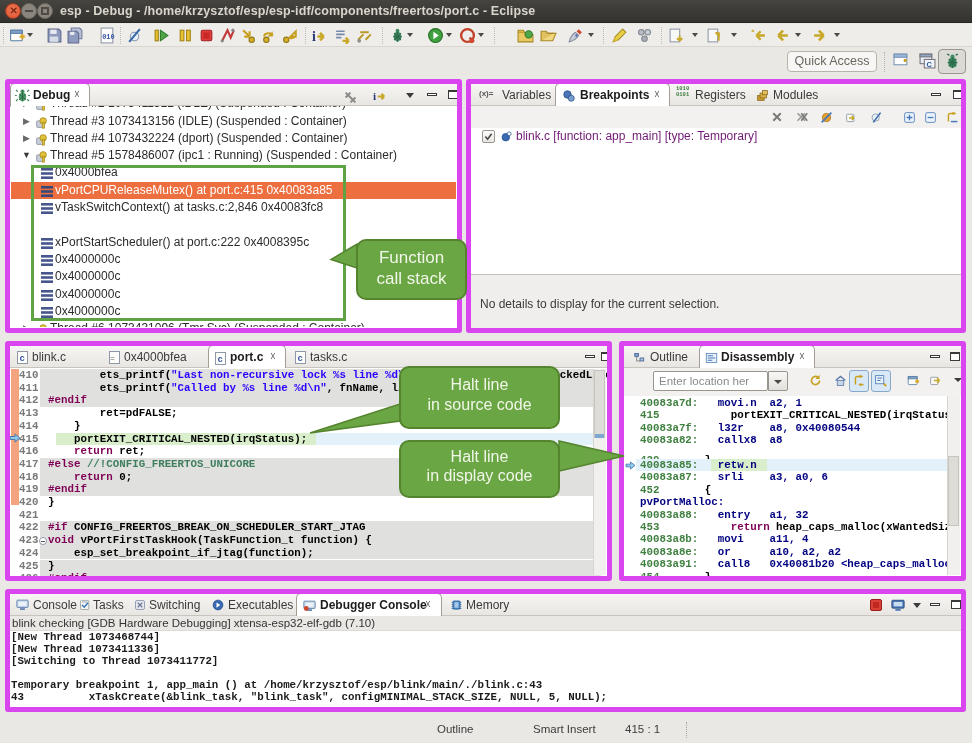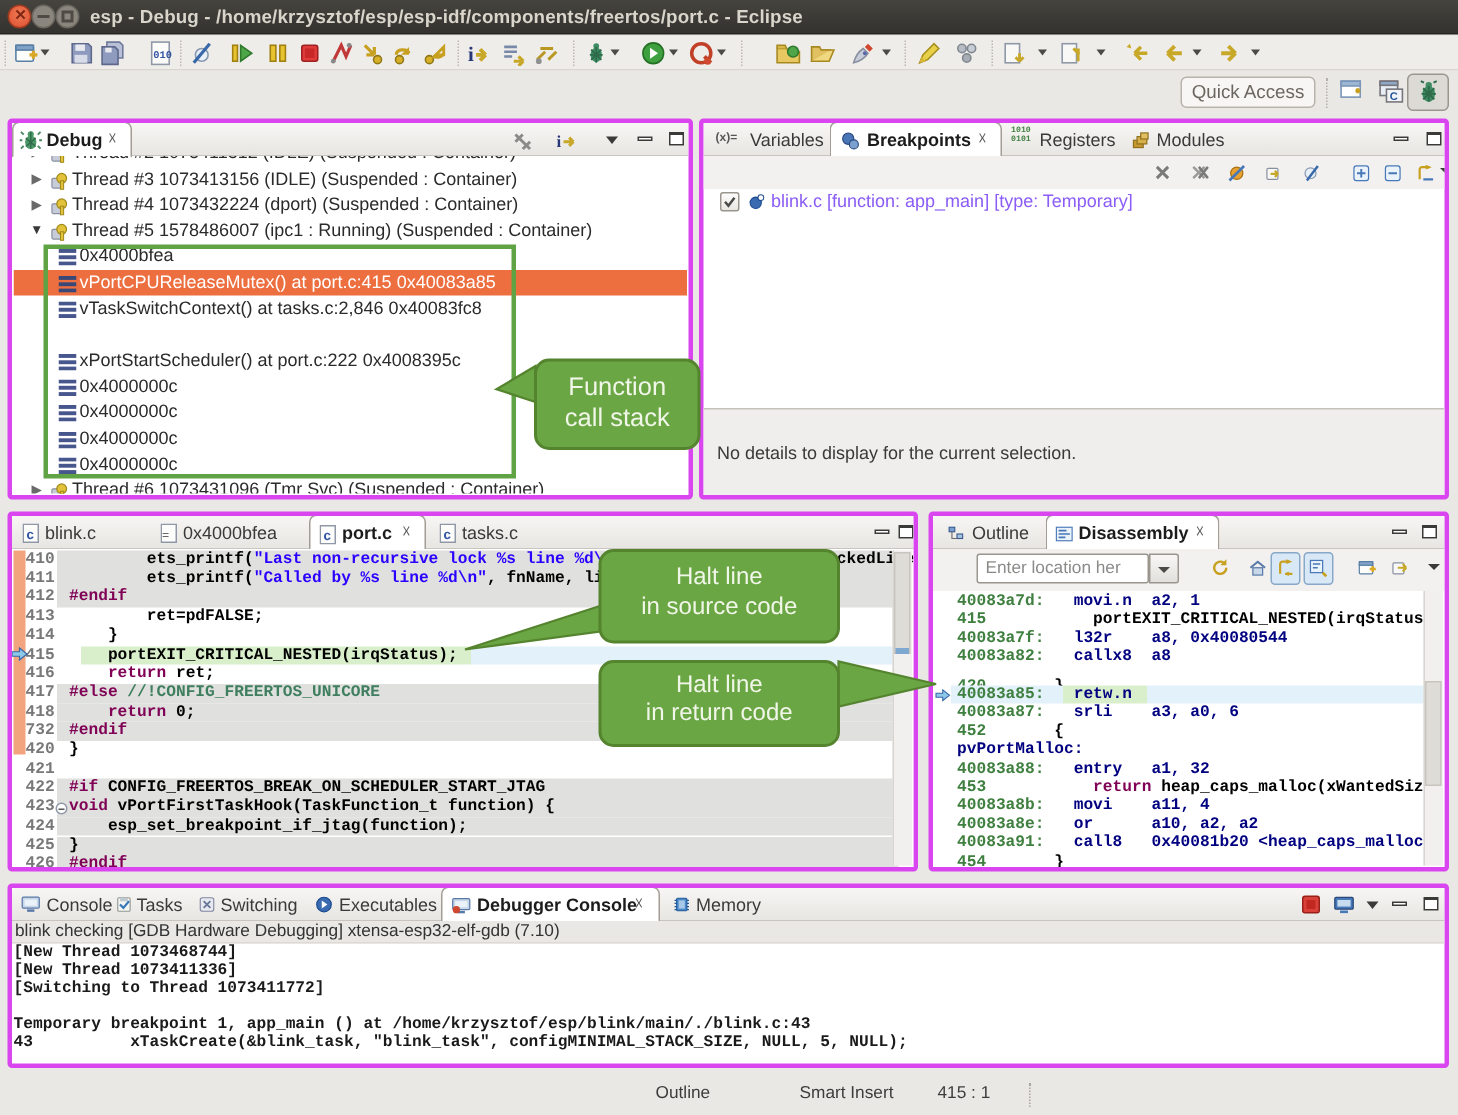--- a/index.html
+++ b/index.html
@@ -9,21 +9,21 @@
 .titlebar{left:0;top:0;width:972px;height:23px;background:linear-gradient(#45443F,#3A3935 60%,#33322E);border-bottom:1px solid #262521}
 .wbtn{position:absolute;top:3px;width:16px;height:16px;border-radius:50%}
 .titletext{position:absolute;left:60px;top:4px;font-size:12.5px;font-weight:bold;color:#D9D5CB;letter-spacing:0.1px}
 .toolbar{left:0;top:24px;width:972px;height:23px;background:#EFEDEA;border-bottom:1px solid #D9D6D0}
 .tsep{position:absolute;top:3px;width:1px;height:17px;border-left:1px dotted #BDB9B2}
 .ti{position:absolute;top:3px;width:17px;height:17px}
 .ti svg{width:17px;height:17px}
 .dda{position:absolute;top:9px;width:0;height:0;border-left:3.5px solid transparent;border-right:3.5px solid transparent;border-top:4px solid #4A4A46}
 .persp{left:0;top:47px;width:972px;height:32px;background:#EAE8E4}
 .qa{position:absolute;left:787px;top:4px;width:90px;height:21px;border:1px solid #B8B3AB;border-radius:4px;background:#F7F6F4;color:#6B665F;font-size:12.5px;text-align:center;line-height:19px}
-.panel{position:absolute;background:#fff;border:3px solid #d946ef;border-radius:3px}
+.panel{position:absolute;background:#fff;border:5px solid #d946ef;border-radius:3px}
 .tabbar{position:absolute;left:0;top:0;right:0;height:22px;background:linear-gradient(#F7F6F4,#E8E6E2);border-bottom:1px solid #C9C5BE;border-radius:2px 2px 0 0}
 .tab{position:absolute;top:0;height:22px;font-size:12px;color:#3A3A3A;white-space:nowrap}
 .tabsel{background:#FFF;border:1px solid #A39D95;border-bottom:1px solid #FFF;border-radius:5px 5px 0 0;top:-1px;height:24px;font-weight:bold;color:#1C1C1C;box-shadow:0 1px 0 #fff inset}
 .mono{font-family:"Liberation Mono",monospace;font-weight:bold;font-size:10.8px;line-height:12.7px;white-space:pre}
 .k{color:#7F0055}.s{color:#2A00FF}.cm{color:#3F7F5F}.adr{color:#3F7F3F}.nv{color:#000080}
 </style>
 </head>
 <body>
 
 <div class="abs titlebar">
@@ -401,21 +401,21 @@
         <path d="M4.5 8h7" stroke="#4878B8" stroke-width="1.6"></path>
       </svg>
     <svg style="position:absolute;left:475px;top:5px;width:13px;height:13px" viewBox="0 0 16 16">
         <path d="M3 13V5a2 2 0 012-2h6" fill="none" stroke="#C8A020" stroke-width="1.8"></path>
         <path d="M8 1l5 2-5 2z" fill="#C8A020"></path>
         <path d="M6 13h8" stroke="#4878B8" stroke-width="1.8"></path>
       </svg>
     <div style="position:absolute;left:491px;top:8px;width:0;height:0;border-left:4px solid transparent;border-right:4px solid transparent;border-top:4.5px solid #3A3A38"></div>
   </div>
 
-  <div style="position:absolute;left:0;top:44px;right:0;height:18px;font-size:12px;color:#8b5cf6">
+  <div style="position:absolute;left:0;top:44px;right:0;height:18px;font-size:12px;color:#701a75">
     <div style="position:absolute;left:11px;top:2px;width:13px;height:13px;border:1px solid #9A968E;border-radius:2px;background:linear-gradient(#FDFDFC,#E8E6E2)">
       <svg style="position:absolute;left:1px;top:1px;width:9px;height:9px" viewBox="0 0 10 10">
           <path d="M1.5 5l2.5 3 4.5-6" stroke="#4A4A48" stroke-width="1.8" fill="none"></path>
         </svg>
     </div>
     <svg style="position:absolute;left:30px;top:3px;width:11px;height:11px" viewBox="0 0 16 16">
         <circle cx="7" cy="9" r="5.5" fill="#3A6AB0" stroke="#1A4A90"></circle>
         <circle cx="12" cy="4" r="2.8" fill="#fff" stroke="#1A4A90"></circle>
       </svg>
     <span style="position:absolute;left:45px;top:1px">blink.c [function: app_main] [type: Temporary]</span>
@@ -463,21 +463,21 @@
     <div style="position:absolute;left:1px;top:1px;width:8px;height:136px;background:#F2A47F"></div>
     <div style="position:absolute;left:9px;top:1.0px;width:19px;height:12.7px;text-align:right;color:#787878" class="mono">410</div>
       <div style="position:absolute;left:9px;top:13.700000000000003px;width:19px;height:12.7px;text-align:right;color:#787878" class="mono">411</div>
       <div style="position:absolute;left:9px;top:26.400000000000006px;width:19px;height:12.7px;text-align:right;color:#787878" class="mono">412</div>
       <div style="position:absolute;left:9px;top:39.10000000000001px;width:19px;height:12.7px;text-align:right;color:#787878" class="mono">413</div>
       <div style="position:absolute;left:9px;top:51.80000000000001px;width:19px;height:12.7px;text-align:right;color:#787878" class="mono">414</div>
       <div style="position:absolute;left:9px;top:64.50000000000001px;width:19px;height:12.7px;text-align:right;color:#787878" class="mono">415</div>
       <div style="position:absolute;left:9px;top:77.20000000000002px;width:19px;height:12.7px;text-align:right;color:#787878" class="mono">416</div>
       <div style="position:absolute;left:9px;top:89.90000000000002px;width:19px;height:12.7px;text-align:right;color:#787878" class="mono">417</div>
       <div style="position:absolute;left:9px;top:102.60000000000002px;width:19px;height:12.7px;text-align:center;color:#787878" class="mono">418</div>
-      <div style="position:absolute;left:9px;top:115.30000000000001px;width:19px;height:12.7px;text-align:right;color:#787878" class="mono">732</div>
+      <div style="position:absolute;left:9px;top:115.30000000000001px;width:19px;height:12.7px;text-align:right;color:#787878" class="mono">419</div>
       <div style="position:absolute;left:9px;top:128.0px;width:19px;height:12.7px;text-align:right;color:#787878" class="mono">420</div>
       <div style="position:absolute;left:9px;top:140.7px;width:19px;height:12.7px;text-align:right;color:#787878" class="mono">421</div>
       <div style="position:absolute;left:9px;top:153.39999999999998px;width:19px;height:12.7px;text-align:right;color:#787878" class="mono">422</div>
       <div style="position:absolute;left:9px;top:166.09999999999997px;width:19px;height:12.7px;text-align:right;color:#787878" class="mono">423</div>
       <div style="position:absolute;left:9px;top:178.79999999999995px;width:19px;height:12.7px;text-align:right;color:#787878" class="mono">424</div>
       <div style="position:absolute;left:9px;top:191.49999999999994px;width:19px;height:12.7px;text-align:right;color:#787878" class="mono">425</div>
       <div style="position:absolute;left:9px;top:204.19999999999993px;width:19px;height:12.7px;text-align:right;color:#787878" class="mono">426</div>
     <div class="mono" style="position:absolute;left:30px;top:1.0px;width:561px;height:12.7px;padding-left:8px;background:#E0E0DE">        ets_printf(<span class="s">"Last non-recursive lock %s line %d\n"</span>, lastLockedFn, lastLockedLine);</div>
       <div class="mono" style="position:absolute;left:30px;top:13.700000000000003px;width:561px;height:12.7px;padding-left:8px;background:#E0E0DE">        ets_printf(<span class="s">"Called by %s line %d\n"</span>, fnName, line);</div>
       <div class="mono" style="position:absolute;left:30px;top:26.400000000000006px;width:561px;height:12.7px;padding-left:8px;background:#E0E0DE"><span class="k">#endif</span></div>
@@ -676,14 +676,14 @@
 <div class="abs" style="left:356px;top:239px;width:111px;height:61px;background:#6BA644;border:2px solid #55842F;border-radius:10px;z-index:41;color:#F0F6E8;font-size:17px;text-align:center">
   <div style="margin-top:7px">Function</div>
     <div style="margin-top:1px">call stack</div>
 </div>
 <div class="abs" style="left:399px;top:366px;width:161px;height:63px;background:#6BA644;border:2px solid #55842F;border-radius:10px;z-index:41;color:#F0F6E8;font-size:16px;text-align:center">
   <div style="margin-top:8px">Halt line</div>
     <div style="margin-top:2px">in source code</div>
 </div>
 <div class="abs" style="left:399px;top:440px;width:161px;height:58px;background:#6BA644;border:2px solid #55842F;border-radius:10px;z-index:41;color:#F0F6E8;font-size:16px;text-align:center">
   <div style="margin-top:6px">Halt line</div>
-    <div style="margin-top:1px">in return code</div>
+    <div style="margin-top:1px">in display code</div>
 </div>
 
 </body></html>

